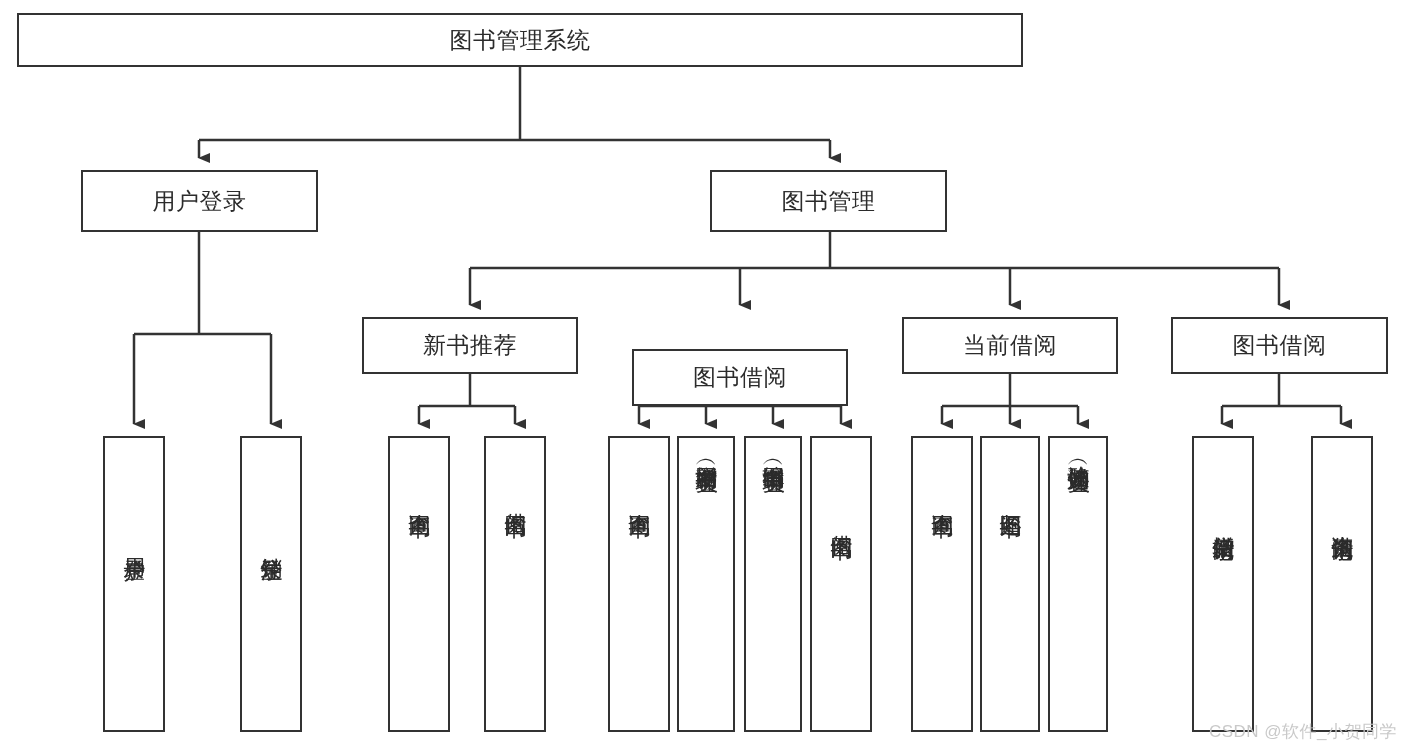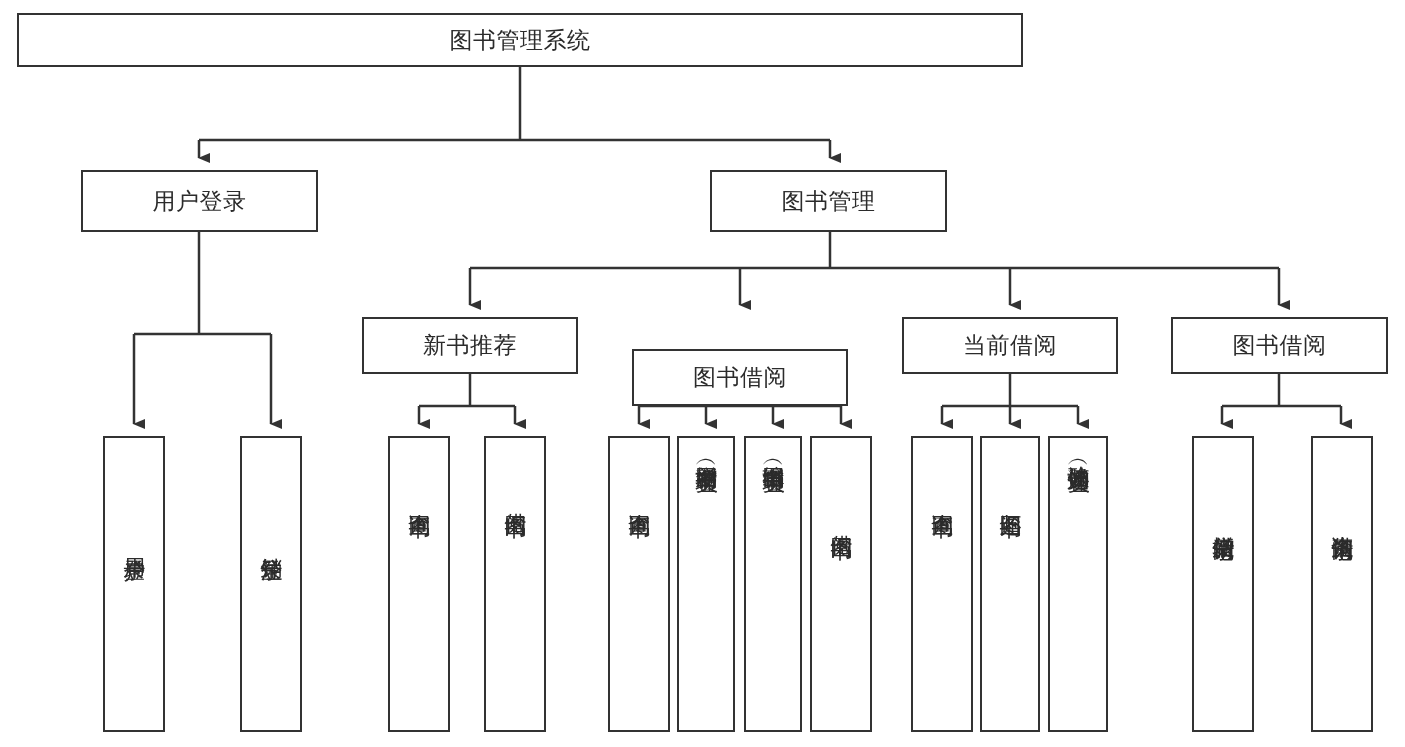--- a/index.html
+++ b/index.html
@@ -195,14 +195,15 @@
     <span class="label">确认归还（管理员）</span>
   </div>
 
   <div class="node node-v mid" style="left:1192px; top:436px; width:62px; height:296px;">
     <span class="label">新增借阅记录</span>
   </div>
   <div class="node node-v mid" style="left:1311px; top:436px; width:62px; height:296px;">
     <span class="label">查询借阅记录</span>
   </div>
 
+  <div class="watermark">CSDN @软件_小贺同学</div>
 
 </div>
 
 </body></html>

